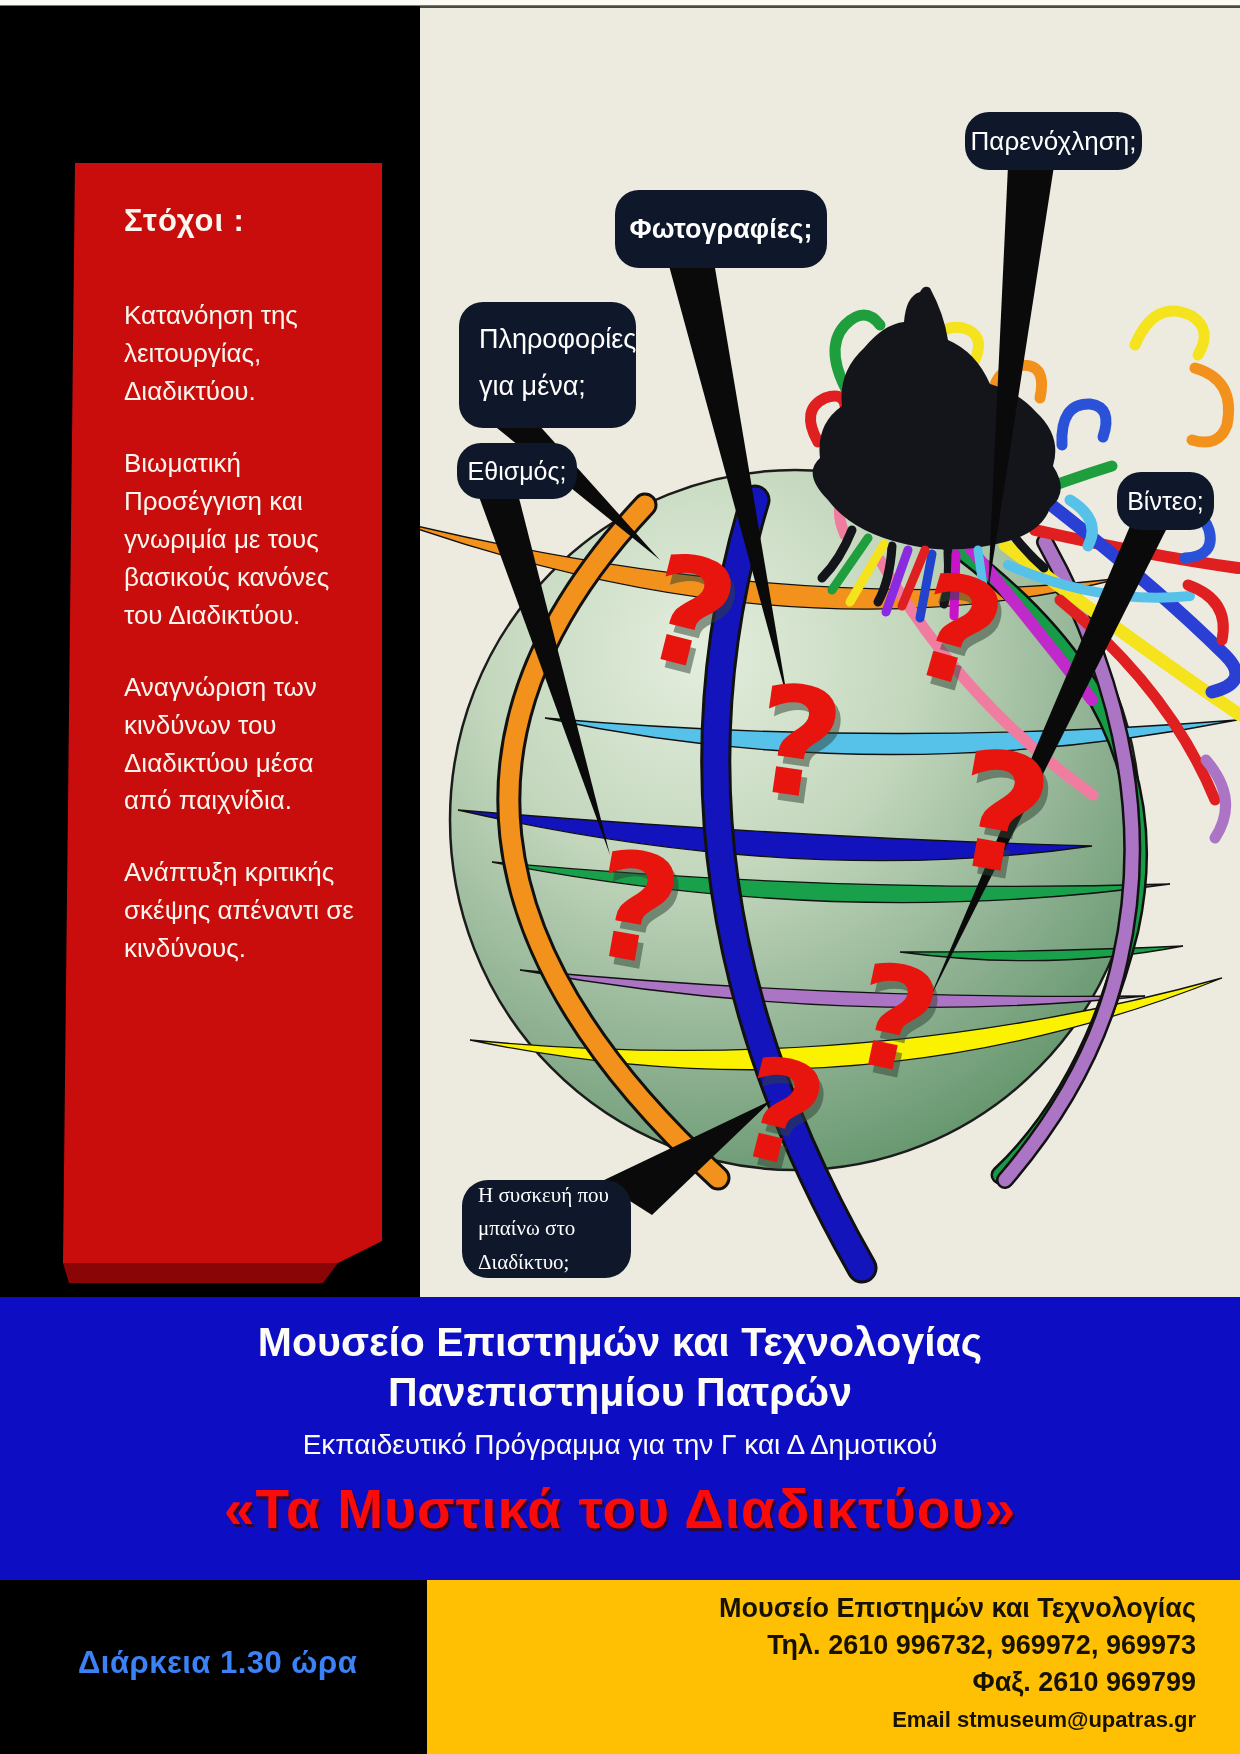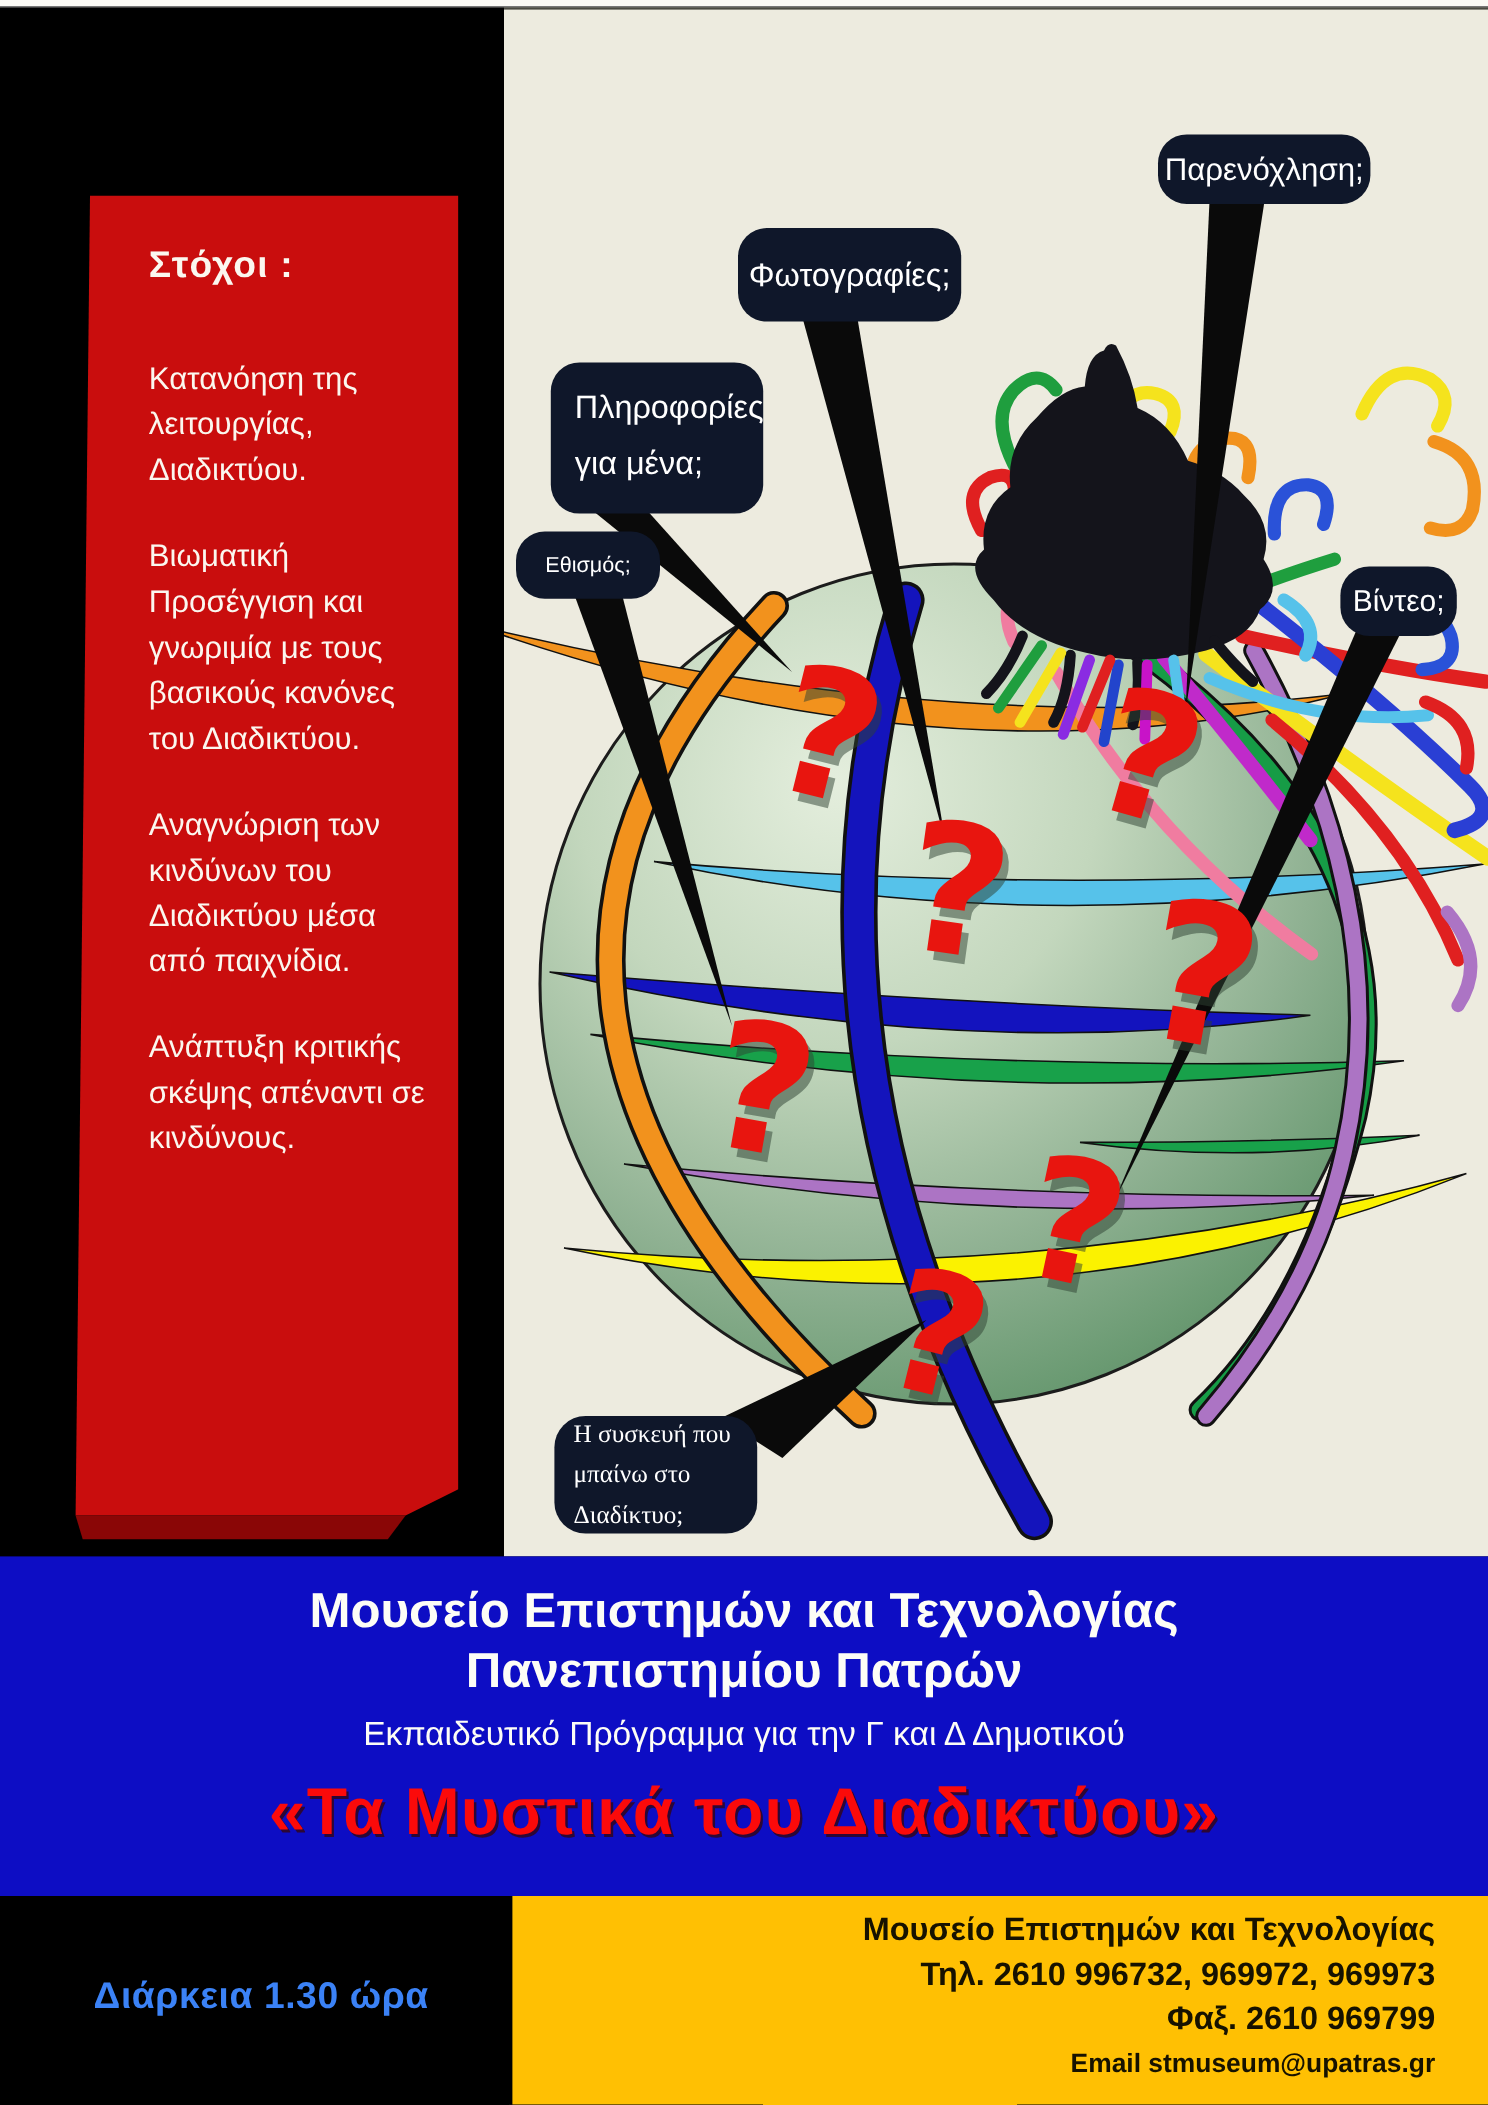--- a/index.html
+++ b/index.html
@@ -15,25 +15,25 @@
   .ribbon{position:absolute;left:55px;top:163px;width:327px;height:1120px;}
   .ribbon svg{position:absolute;left:0;top:0;}
   .ribbon-text{position:absolute;left:69px;top:40px;width:232px;color:#fbf7ef;}
   .ribbon-text h2{font-size:31px;font-weight:bold;letter-spacing:1px;margin:0 0 58px 0;}
   .ribbon-text p{font-size:26px;font-weight:400;line-height:1.46;margin:0 0 34px 0;}
 
   
   .callout{position:absolute;background:#0f172a;color:#fff;border-radius:24px;
         display:flex;align-items:center;box-sizing:border-box;z-index:5;}
   .callout.center{justify-content:center;text-align:center;}
-  .co-photos{left:615px;top:190px;width:186px;height:78px;font-size:27px;}
+  .co-photos{left:615px;top:190px;width:212px;height:78px;font-size:27px;font-weight:bold;}
   .co-info{left:459px;top:302px;width:177px;height:126px;font-size:27px;
         padding-left:20px;line-height:1.75;align-items:flex-start;padding-top:14px;}
   .co-harassment{left:965px;top:112px;width:177px;height:58px;font-size:26px;}
-  .co-addiction{left:430px;top:443px;width:120px;height:56px;font-size:18px;}
+  .co-addiction{left:457px;top:443px;width:120px;height:56px;font-size:25px;}
   .co-video{left:1117px;top:472px;width:97px;height:58px;font-size:25px;}
   .co-device{left:462px;top:1180px;width:169px;height:98px;font-size:21px;
         font-family:"Liberation Serif",serif;line-height:1.6;padding:6px 12px 6px 16px;
         border-radius:26px;}
 
   
   .blue-band{position:absolute;left:0;top:1297px;width:1240px;height:283px;background:#0d0dc4;
         text-align:center;color:#fdfdf6;}
   .bb-line1{font-size:41px;font-weight:bold;margin-top:20px;line-height:50px;}
   .bb-line2{font-size:41px;font-weight:bold;line-height:50px;}

